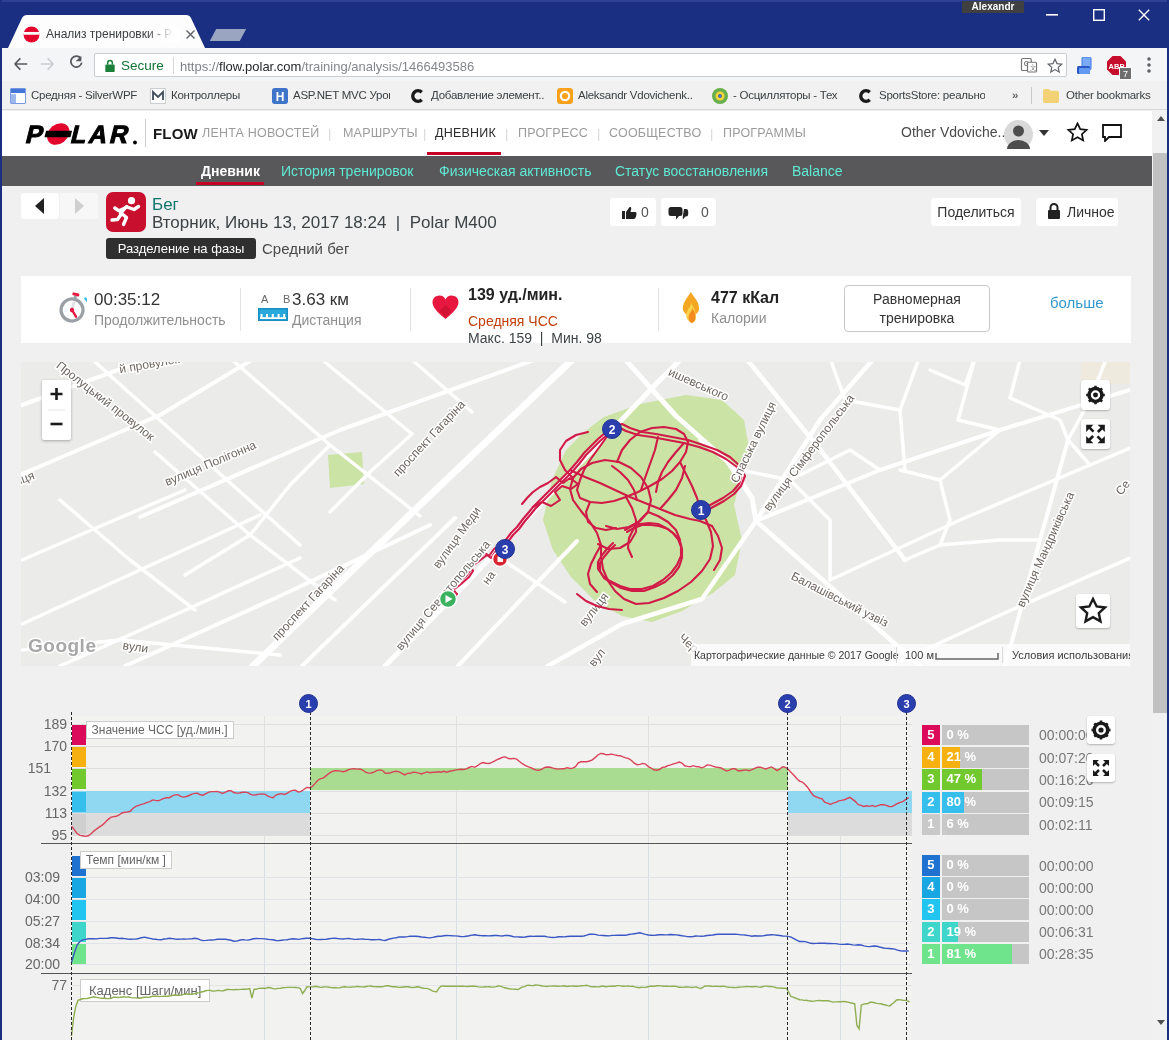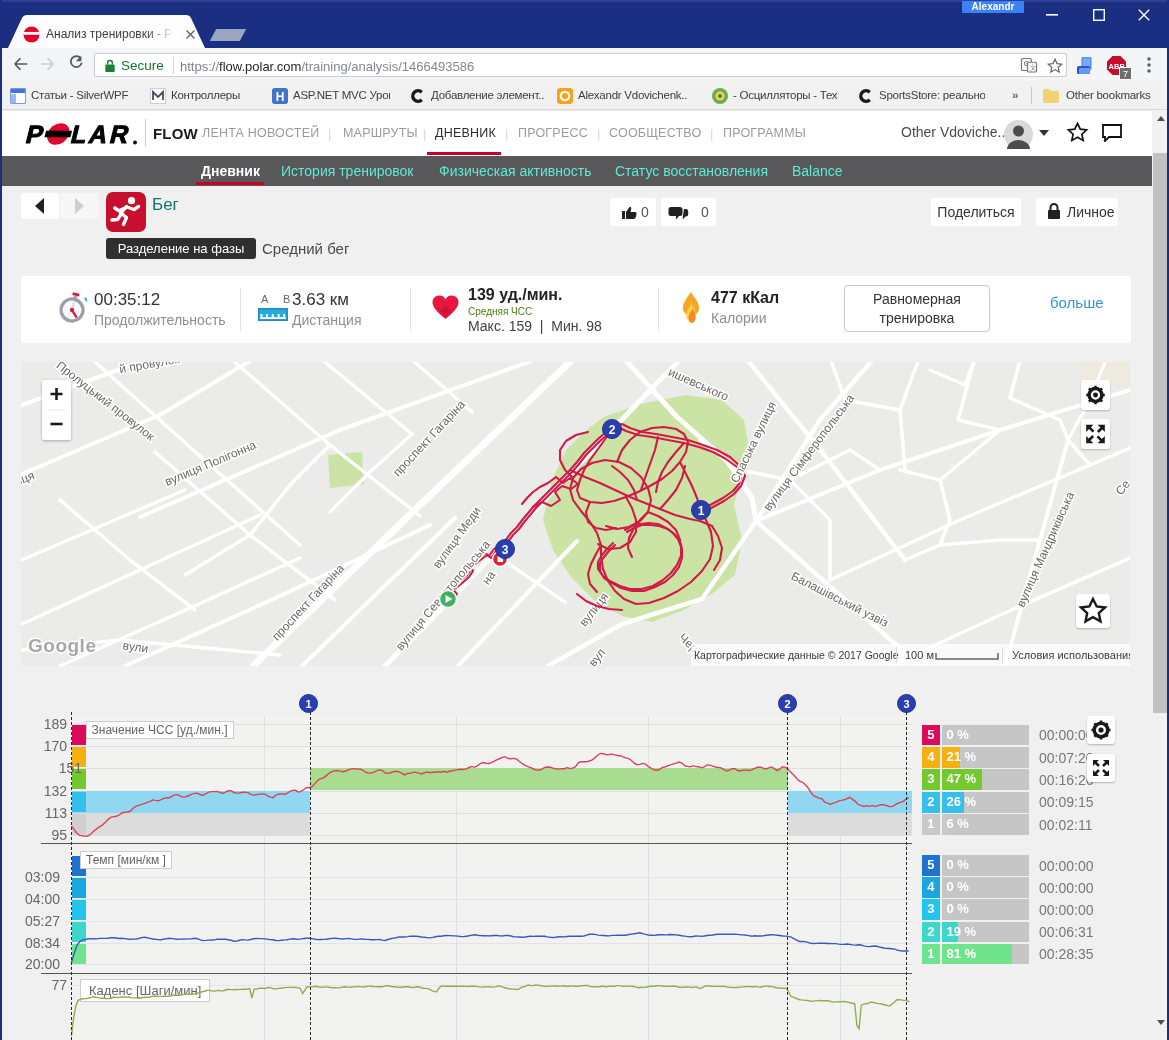--- a/index.html
+++ b/index.html
@@ -62,21 +62,21 @@
   <svg class="abs" style="left:23px;top:26px" width="17" height="17" viewBox="0 0 16 16">
     <circle cx="8" cy="8" r="7.5" fill="#e4052d"></circle>
     <rect x="0.5" y="5.6" width="15" height="2.6" fill="#fff"></rect>
   </svg>
   <div id="tabtitle">Анализ тренировки - Po</div>
   <div id="tabfade"></div>
   <svg class="abs" style="left:185px;top:29px" width="11" height="11" viewBox="0 0 11 11">
       <path d="M1.5 1.5 L9.5 9.5 M9.5 1.5 L1.5 9.5" stroke="#5f6368" stroke-width="1.4"></path>
     </svg>
   <div class="abs" style="left:213px;top:29px;width:30px;height:12px;background:#9aa5c1;transform:skewX(-28deg)"></div>
-  <div class="abs" style="left:962px;top:1px;width:62px;height:12px;background:#3b82f6;color:#fff;font-size:10px;font-weight:bold;text-align:center;line-height:12px;">Alexandr</div>
+  <div class="abs" style="left:962px;top:1px;width:62px;height:12px;background:#404040;color:#fff;font-size:10px;font-weight:bold;text-align:center;line-height:12px;">Alexandr</div>
   <svg class="abs" style="left:1046px;top:14px" width="12" height="2">
       <rect width="12" height="1.6" fill="#fff"></rect>
     </svg>
   <svg class="abs" style="left:1093px;top:9px" width="12" height="12">
       <rect x="0.7" y="0.7" width="10.6" height="10.6" fill="none" stroke="#fff" stroke-width="1.4"></rect>
     </svg>
   <svg class="abs" style="left:1138px;top:9px" width="12" height="12">
       <path d="M0.8 0.8 L11.2 11.2 M11.2 0.8 L0.8 11.2" stroke="#fff" stroke-width="1.4"></path>
     </svg>
 </div>
@@ -126,40 +126,40 @@
       <circle cx="3" cy="15" r="1.8" fill="#5f6368"></circle>
     </svg>
 </div>
 
 <div id="bookmarks">
   <svg class="bmico" style="left:10px" width="16" height="16" viewBox="0 0 16 16">
       <rect width="16" height="16" rx="2" fill="#fff" stroke="#4675d8" stroke-width="1.4"></rect>
       <rect x="1" y="1" width="14" height="4" fill="#4675d8"></rect>
       <rect x="1" y="6.2" width="5" height="9" fill="#9bb7ec"></rect>
     </svg>
-  <div class="bm" style="left:31px">Статьи - SilverWPF</div>
+  <div class="bm" style="left:31px">Средняя - SilverWPF</div>
   <svg class="bmico" style="left:150px" width="16" height="16" viewBox="0 0 16 16">
       <rect width="16" height="16" rx="2" fill="#fff" stroke="#9aa0a6" stroke-width="1"></rect>
       <path d="M3 12 V4 L8 9 L13 4 V12" fill="none" stroke="#424d5c" stroke-width="1.8"></path>
     </svg>
   <div class="bm" style="left:171px">Контроллеры</div>
   <svg class="bmico" style="left:272px" width="16" height="16" viewBox="0 0 16 16">
       <rect width="16" height="16" rx="2" fill="#3f74c9"></rect>
       <text x="8" y="12.5" font-size="12" font-weight="bold" fill="#fff" text-anchor="middle">H</text>
     </svg>
   <div class="bm" style="left:293px;width:97px;overflow:hidden">ASP.NET MVC Урок Б..</div>
   <svg class="bmico" style="left:410px" width="16" height="16" viewBox="0 0 16 16">
       <path d="M13 3 A7 7 0 1 0 13 13 L10.5 10.5 A3.5 3.5 0 1 1 10.5 5.5 Z" fill="#1a1a1a"></path>
     </svg>
   <div class="bm" style="left:431px;width:114px;overflow:hidden">Добавление элемент..</div>
   <svg class="bmico" style="left:557px" width="16" height="16" viewBox="0 0 16 16">
       <rect width="16" height="16" rx="3" fill="#f9a11b"></rect>
       <circle cx="8" cy="8" r="4.2" fill="none" stroke="#fff" stroke-width="2.2"></circle>
     </svg>
-  <div class="bm" style="left:578px;width:114px;overflow:hidden">Alexandr Vdovichenk..</div>
+  <div class="bm" style="left:578px;width:114px;overflow:hidden">Aleksandr Vdovichenk..</div>
   <svg class="bmico" style="left:712px" width="16" height="16" viewBox="0 0 16 16">
       <circle cx="8" cy="8" r="8" fill="#68b04d"></circle>
       <circle cx="8" cy="8" r="4.5" fill="#f6d438"></circle>
       <circle cx="8" cy="8" r="2" fill="#3b73b9"></circle>
     </svg>
   <div class="bm" style="left:733px;width:105px;overflow:hidden">- Осцилляторы - Тех..</div>
   <svg class="bmico" style="left:858px" width="16" height="16" viewBox="0 0 16 16">
       <path d="M13 3 A7 7 0 1 0 13 13 L10.5 10.5 A3.5 3.5 0 1 1 10.5 5.5 Z" fill="#1a1a1a"></path>
     </svg>
   <div class="bm" style="left:879px;width:106px;overflow:hidden">SportsStore: реально..</div>
@@ -236,20 +236,21 @@
     <g stroke="#fff" stroke-width="3.4" fill="none" stroke-linecap="round" stroke-linejoin="round">
       <path d="M14.5 21.5 L20.5 14.5"></path>
       <path d="M21 15 L28 17.5 L32.5 14.5"></path>
       <path d="M19 16 L13 18.8 L8.8 16"></path>
       <path d="M15 21 L20.5 25.5 L17.5 32.5"></path>
       <path d="M15.5 21.8 L11.5 27.5 L6 28"></path>
     </g>
     <circle cx="25.5" cy="8.7" r="3.6" fill="#fff"></circle>
   </svg>
   <div class="abs" style="left:152px;top:85px;font-size:17px;color:#0f766e">Бег</div>
+  <div class="abs" style="left:152px;top:103px;font-size:17px;color:#3d4345">Вторник, Июнь 13, 2017 18:24&nbsp; |&nbsp; Polar M400</div>
   <div id="badge">Разделение на фазы</div>
   <div class="abs" style="left:262px;top:130px;font-size:15px;color:#4a4a4a">Средний бег</div>
 
   <div class="wbtn" style="left:610px;top:88px;width:46px;height:28px"><svg width="46" height="28">
         <path d="M12 13 h3 v8 h-3 z M16 21 h8 c1.5 0 2.5-3.5 2.5-5.5 0-1-0.7-1.5-1.7-1.5 h-4.3 l0.8-3.6 c0.2-1.2-1.4-1.9-2.1-0.9 l-3.2 4.5" fill="#222"></path>
         <text x="31" y="19" font-size="14" fill="#555">0</text>
       </svg></div>
   <div class="wbtn" style="left:661px;top:88px;width:55px;height:28px"><svg width="55" height="28">
         <path d="M10 9 h9 a2.5 2.5 0 0 1 2.5 2.5 v4 a2.5 2.5 0 0 1 -2.5 2.5 h-1 l-3 3.5 l0 -3.5 h-5 a2.5 2.5 0 0 1 -2.5 -2.5 v-4 a2.5 2.5 0 0 1 2.5 -2.5 Z" fill="#222"></path>
         <path d="M23 11 h2 a2.2 2.2 0 0 1 2.2 2.2 v3 a2.2 2.2 0 0 1 -2.2 2.2 h-0.6 l-2.6 3 l0 -3" fill="#222"></path>
@@ -289,21 +290,21 @@
       <div class="bignum">3.63 км</div>
       <div class="slab" style="margin-top:2px">Дистанция</div>
     </div>
     <div class="sdiv" style="left:389px"></div>
     <svg class="abs" style="left:411px;top:19px" width="27" height="25" viewBox="0 0 27 25">
       <path d="M13.5 24 C4 16.5 0.5 11.5 0.5 7.3 A6.8 6.8 0 0 1 13.5 4.5 A6.8 6.8 0 0 1 26.5 7.3 C26.5 11.5 23 16.5 13.5 24 Z" fill="#e8173f"></path>
       <path d="M13.5 10 L19.5 16 L13.5 22 L7.5 16 Z" fill="#d01335"></path>
     </svg>
     <div class="abs" style="left:447px;top:10px">
       <div style="font-size:16px;color:#222;font-weight:bold">139 уд./мин.</div>
-      <div style="font-size:10px;color:#4d7c0f;margin-top:2px">Средняя ЧСС</div>
+      <div style="font-size:14px;color:#c2410c;margin-top:9px">Средняя ЧСС</div>
       <div style="font-size:14px;color:#3d4345;margin-top:1px">Макс. 159&nbsp; |&nbsp; Мин. 98</div>
     </div>
     <div class="sdiv" style="left:637px"></div>
     <svg class="abs" style="left:661px;top:16px" width="18" height="32" viewBox="0 0 18 32">
       <path d="M9 0 C12 6 18 10 17 18 A8.5 8.5 0 0 1 1 18 C0 12 4 7 9 0 Z" fill="#f5a623"></path>
       <path d="M9 31 C5 28 3.5 25 4.5 21 C6 16 9 15 9 11 C12 16 14 19 13.5 23 A5.5 5.5 0 0 1 9 31 Z" fill="#fbd34c"></path>
       <path d="M9 31 C 6.5 28 6 26 7 23 C8 20 10.5 19 10 16 C13 20 14 23 13.2 26 A5 5 0 0 1 9 31 Z" fill="#f28c1e"></path>
     </svg>
     <div class="abs" style="left:690px;top:13px">
       <div style="font-size:16px;color:#222;font-weight:bold">477 кКал</div>
@@ -504,21 +505,21 @@
 <div class="abs" style="left:71.5px;top:231.6px;width:14.3px;height:20.4px;background:#3ed6cb"></div>
 <div class="abs" style="left:71.5px;top:253.7px;width:14.3px;height:20.4px;background:#6fe48d"></div>
 <div class="abs" style="left:71.5px;top:186.6px;width:840px;height:1px;background:#e0e3e8"></div>
 <div class="abs" style="left:71.5px;top:208.5px;width:840px;height:1px;background:#e0e3e8"></div>
 <div class="abs" style="left:71.5px;top:230.6px;width:840px;height:1px;background:#e0e3e8"></div>
 <div class="abs" style="left:71.5px;top:252.6px;width:840px;height:1px;background:#e0e3e8"></div>
 <div class="abs" style="left:71.5px;top:274.2px;width:840px;height:1px;background:#e0e3e8"></div>
 <div class="abs" style="left:71.5px;top:295.0px;width:840px;height:1px;background:#e3e3e3"></div>
 <div class="ylab" style="left:27px;top:25.9px">189</div>
 <div class="ylab" style="left:27px;top:48.1px">170</div>
-<div class="ylab" style="left:42px;top:70.3px">151</div>
+<div class="ylab" style="left:11px;top:70.3px">151</div>
 <div class="ylab" style="left:27px;top:92.5px">132</div>
 <div class="ylab" style="left:27px;top:114.7px">113</div>
 <div class="ylab" style="left:27px;top:136.9px">95</div>
 <div class="ylab" style="left:20px;top:178.6px">03:09</div>
 <div class="ylab" style="left:20px;top:200.5px">04:00</div>
 <div class="ylab" style="left:20px;top:222.6px">05:27</div>
 <div class="ylab" style="left:20px;top:244.6px">08:34</div>
 <div class="ylab" style="left:20px;top:266.2px">20:00</div>
 <div class="ylab" style="left:27px;top:287.0px">77</div>
 <div class="chlabel" style="left:85.5px;top:31px">Значение ЧСС [уд./мин.]</div>
@@ -575,21 +576,21 @@
 <div class="zbar" style="top:79.4px">
         <div class="track"></div>
         <div class="fill" style="width:40.7px;background:#72c92e"></div>
         <div class="pct">47 %</div>
       </div>
 <div class="ztime" style="top:81.9px">00:16:26</div>
 <div class="zrow" style="left:921.5px;top:101.9px;background:#36beec">2</div>
 <div class="zbar" style="top:101.9px">
         <div class="track"></div>
         <div class="fill" style="width:22.5px;background:#36beec"></div>
-        <div class="pct">26 %</div>
+        <div class="pct">80 %</div>
       </div>
 <div class="ztime" style="top:104.4px">00:09:15</div>
 <div class="zrow" style="left:921.5px;top:124.3px;background:#c9c9c9">1</div>
 <div class="zbar" style="top:124.3px">
         <div class="track"></div>
         <div class="fill" style="width:5.2px;background:#c9c9c9"></div>
         <div class="pct">6 %</div>
       </div>
 <div class="ztime" style="top:126.8px">00:02:11</div>
 <div class="zrow" style="left:921.5px;top:165px;background:#1f72d0">5</div>

